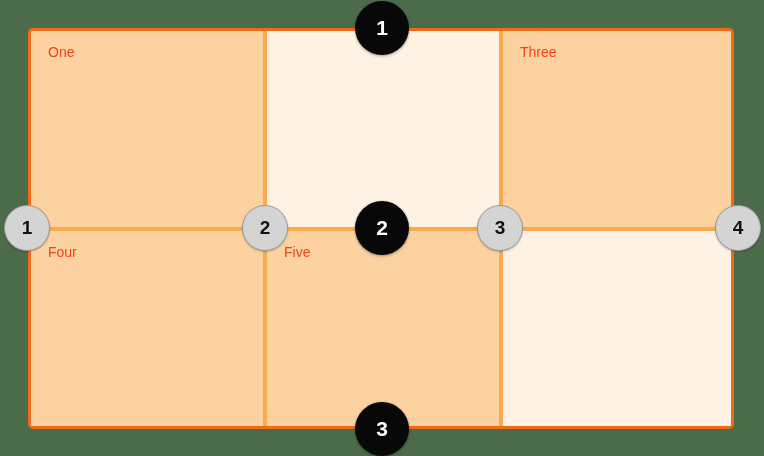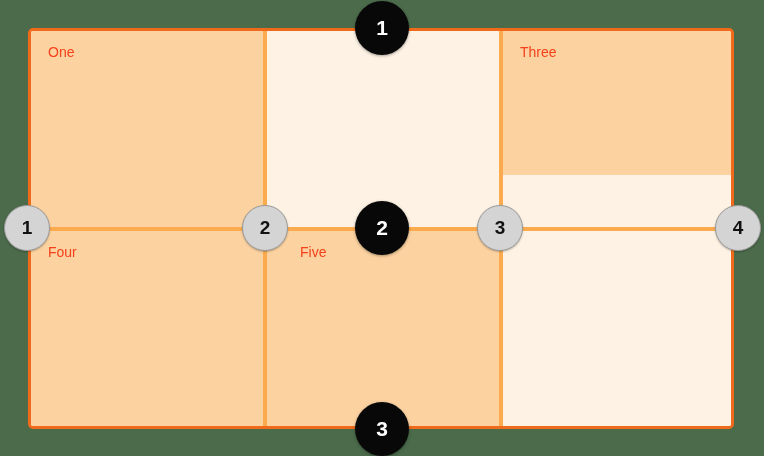--- a/index.html
+++ b/index.html
@@ -47,23 +47,23 @@
     color: #f4401b;
     font-size: 14px;
     line-height: 16px;
     white-space: nowrap;
     font-family: "Liberation Sans", sans-serif;
   }
 
   
   #cell-one   { left: 0px;   top: 0px;   width: 232px; height: 196px; text-align: center; }
   #cell-two   { left: 236px; top: 0px;   width: 232px; height: 196px; }
-  #cell-three { left: 472px; top: 0px;   width: 228px; height: 144px; }
+  #cell-three { left: 472px; top: 0px;   width: 228px; height: 196px; }
   #cell-four  { left: 0px;   top: 200px; width: 256px; height: 195px; }
-  #cell-five  { left: 236px; top: 200px; width: 232px; height: 195px; margin-left: 16px; }
+  #cell-five  { left: 236px; top: 200px; width: 232px; height: 195px; }
   #cell-six   { left: 472px; top: 200px; width: 228px; height: 195px; }
 
   
   .gridline {
     position: absolute;
     background: #fbab4e;
   }
   .gridline.vertical { width: 4px; top: 0; height: 395px; }
   .gridline.horizontal { height: 4px; left: 0; width: 700px; }
 

